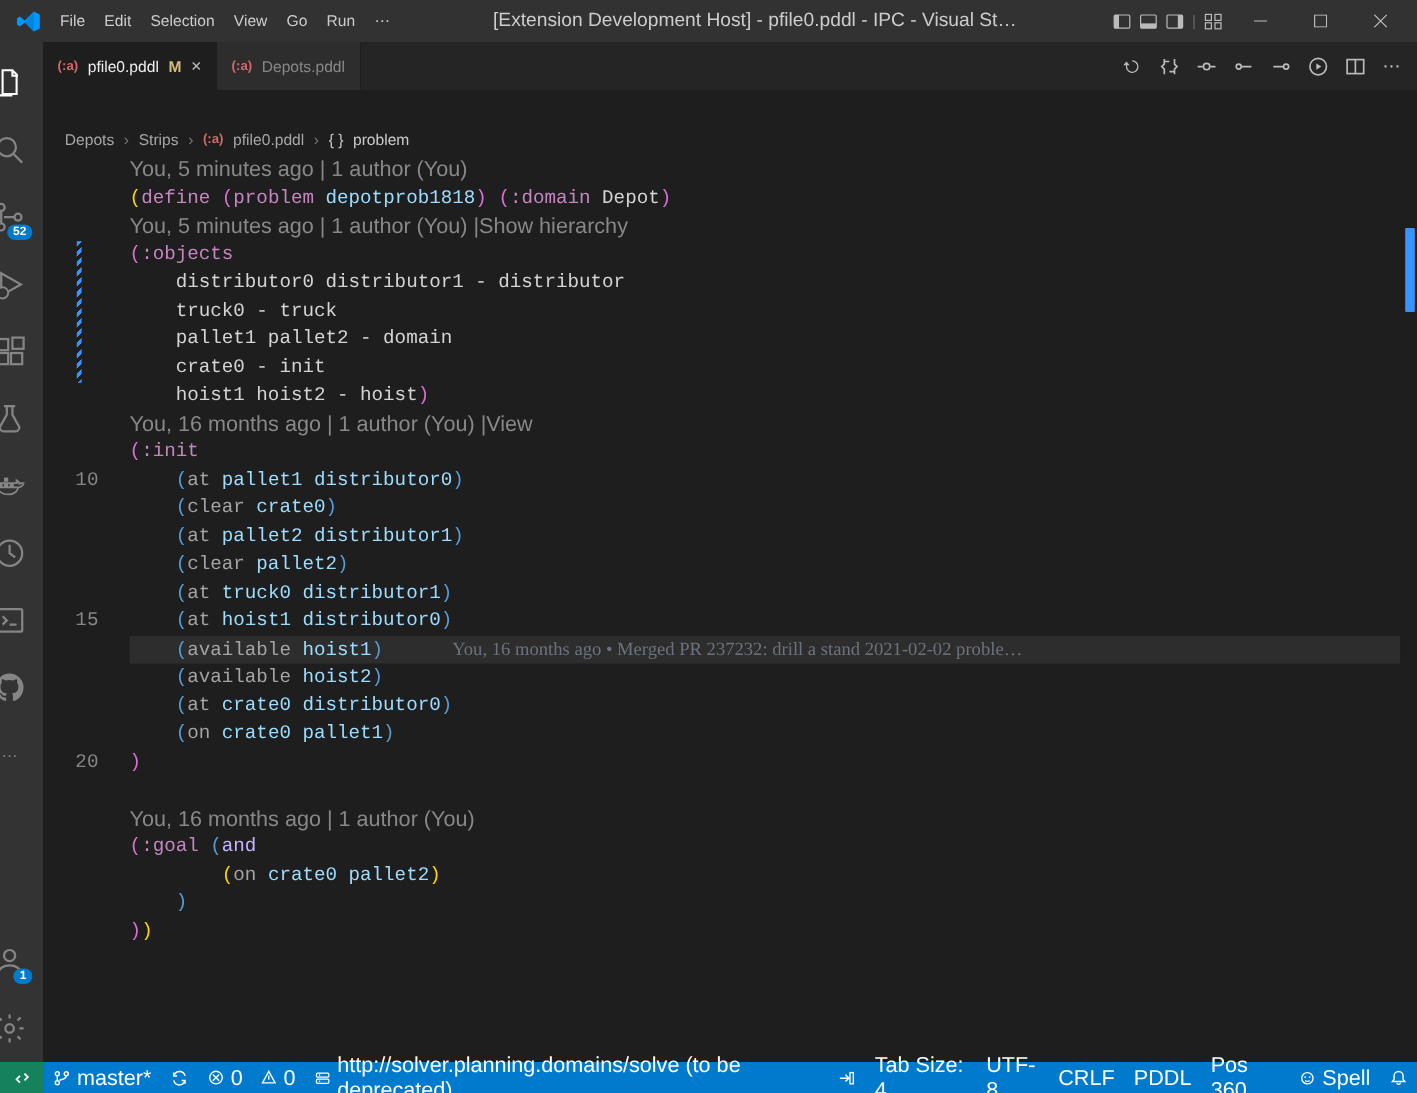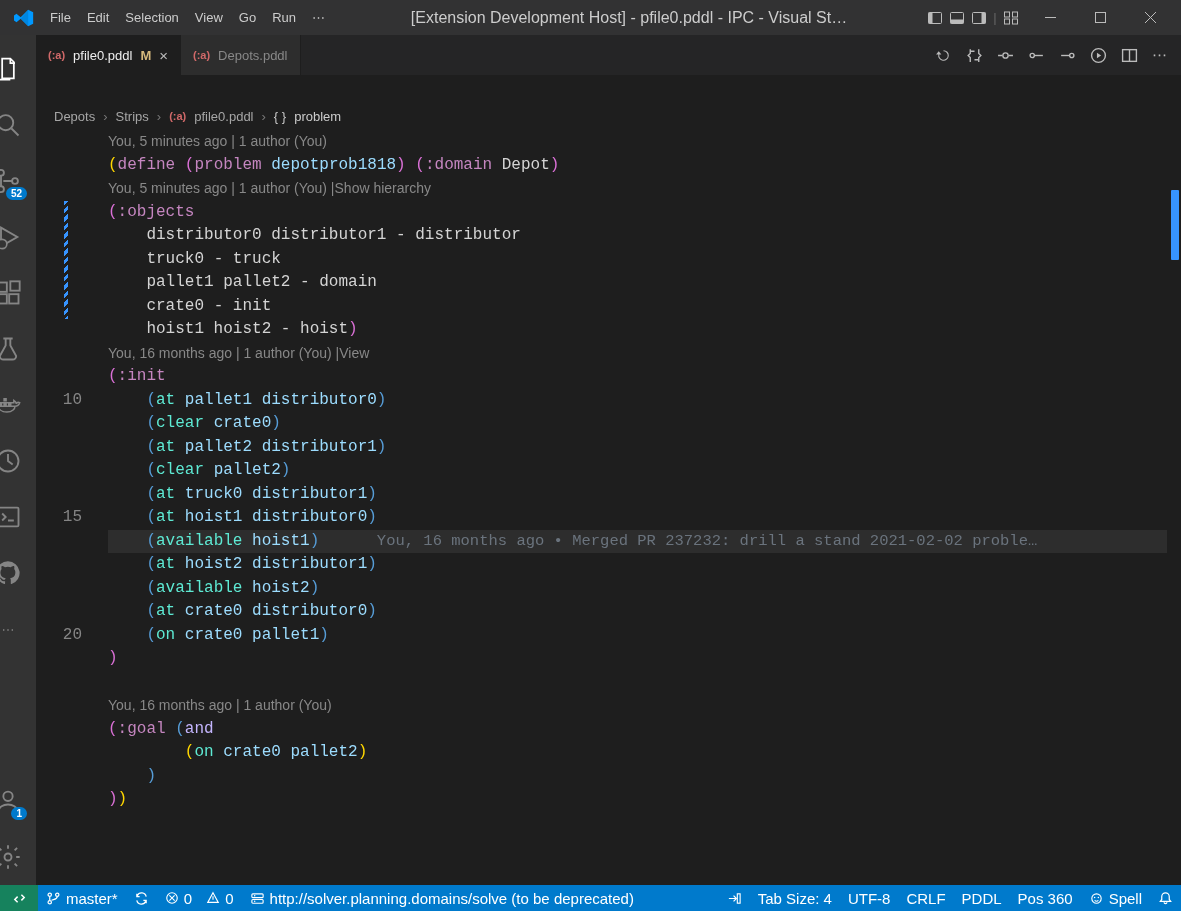--- a/index.html
+++ b/index.html
@@ -33,37 +33,37 @@
 .tab-actions .ta { font-size:15px; }
 .breadcrumbs { height:28px; display:flex; align-items:center; padding:0 18px; gap:8px; color:#a6a6a6; font-size:13px;margin-top:27px; }
 .breadcrumbs .chev { color:#777; }
 .breadcrumbs .bi { color:#d16969; font-size:11px; font-weight:700; }
 .breadcrumbs .bc-last { color:#ccc; }
 .braces { color:#c5c5c5; }
 .code { flex:1; display:flex; font-family:Consolas,"Courier New",monospace; font-size:16px; line-height:23.5px; overflow:hidden; }
 .gutter { width:72px; text-align:right; padding-right:26px; color:#858585; user-select:none; }
 .gutter .ln { height:23.5px; }
 .code-body { flex:1; position:relative; min-width:0; }
-.lens { color:#888; font-size:14px; font-family:"Segoe UI",Arial,sans-serif; height:23.5px; display:flex; align-items:center; }
+.lens { color:#888; font-size:18px; font-family:"Segoe UI",Arial,sans-serif; height:23.5px; display:flex; align-items:center; }
 .lens .lens-link { color:#888; }
 .row { height:23.5px; white-space:pre; }
 .row.hl { background:rgba(90,90,90,0.25); }
 .d-violet { color:#c586c0; }
 .d-id { color:#9cdcfe; }
 .d-blue { color:#569cd6; }
 .d-orange { color:#c4b5fd; }
-.d-yellow { color:#5eead4;margin-top:28px; }
+.d-yellow { color:#a3a3a3;margin-top:28px; }
 .yparen { color:#ffd700; }
 .pparen { color:#da70d6; }
 .body-txt { color:#d4d4d4; }
-.blame { color:#6a737d; font-family:Liberation Mono, monospace; font-size:15.5px; }
+.blame { color:#6a737d; font-family:Liberation Serif, serif; font-size:15.5px; }
 .modbar { position:absolute; left:-44px; width:4px; background:repeating-linear-gradient(135deg,#3794ff 0 3px,transparent 3px 6px); }
 .overview { width:14px; background:#1e1e1e; position:relative; }
 .ov-mark { position:absolute; right:2px; width:8px; background:#3794ff; border-radius:1px; }
-.statusbar { height:26px; background:#007acc; color:#fff; display:flex; align-items:center; font-size:15px; }
+.statusbar { height:26px; background:#007acc; color:#fff; display:flex; align-items:center; font-size:18px; }
 .sb-left, .sb-right { display:flex; align-items:center; height:100%; }
 .sb-item { display:flex; align-items:center; gap:5px; padding:0 8px; height:100%; }
 .sb-remote { background:#16825d; width:38px; justify-content:center; }
 .sb-spacer { flex:1; }
 svg { display:block; }
 </style>
 </head>
 <body>
 
 <div class="titlebar">
@@ -335,21 +335,20 @@
             <span class="lens-link">View</span>
           </div>
         <div class="row"><span class="pparen">(</span><span class="d-violet">:init</span></div>
         <div class="row">    <span class="d-blue">(</span><span class="d-yellow">at </span><span class="d-id">pallet1 distributor0</span><span class="d-blue">)</span></div>
         <div class="row">    <span class="d-blue">(</span><span class="d-yellow">clear </span><span class="d-id">crate0</span><span class="d-blue">)</span></div>
         <div class="row">    <span class="d-blue">(</span><span class="d-yellow">at </span><span class="d-id">pallet2 distributor1</span><span class="d-blue">)</span></div>
         <div class="row">    <span class="d-blue">(</span><span class="d-yellow">clear </span><span class="d-id">pallet2</span><span class="d-blue">)</span></div>
         <div class="row">    <span class="d-blue">(</span><span class="d-yellow">at </span><span class="d-id">truck0 distributor1</span><span class="d-blue">)</span></div>
         <div class="row">    <span class="d-blue">(</span><span class="d-yellow">at </span><span class="d-id">hoist1 distributor0</span><span class="d-blue">)</span></div>
         <div class="row hl">    <span class="d-blue">(</span><span class="d-yellow">available </span><span class="d-id">hoist1</span><span class="d-blue">)</span>      <span class="blame">You, 16 months ago • Merged PR 237232: drill a stand 2021-02-02 proble…</span></div>
-        <div class="row">    <span class="d-blue">(</span><span class="d-yellow">at </span><span class="d-id">hoist2 distributor1</span><span class="d-blue">)</span></div>
         <div class="row">    <span class="d-blue">(</span><span class="d-yellow">available </span><span class="d-id">hoist2</span><span class="d-blue">)</span></div>
         <div class="row">    <span class="d-blue">(</span><span class="d-yellow">at </span><span class="d-id">crate0 distributor0</span><span class="d-blue">)</span></div>
         <div class="row">    <span class="d-blue">(</span><span class="d-yellow">on </span><span class="d-id">crate0 pallet1</span><span class="d-blue">)</span></div>
         <div class="row"><span class="pparen">)</span></div>
         <div class="row"></div>
         <div class="lens">You, 16 months ago | 1 author (You)</div>
         <div class="row"><span class="pparen">(</span><span class="d-violet">:goal</span> <span class="d-blue">(</span><span class="d-orange">and</span></div>
         <div class="row">        <span class="yparen">(</span><span class="d-yellow">on </span><span class="d-id">crate0 pallet2</span><span class="yparen">)</span></div>
         <div class="row">    <span class="d-blue">)</span></div>
         <div class="row"><span class="pparen">)</span><span class="yparen">)</span></div>

